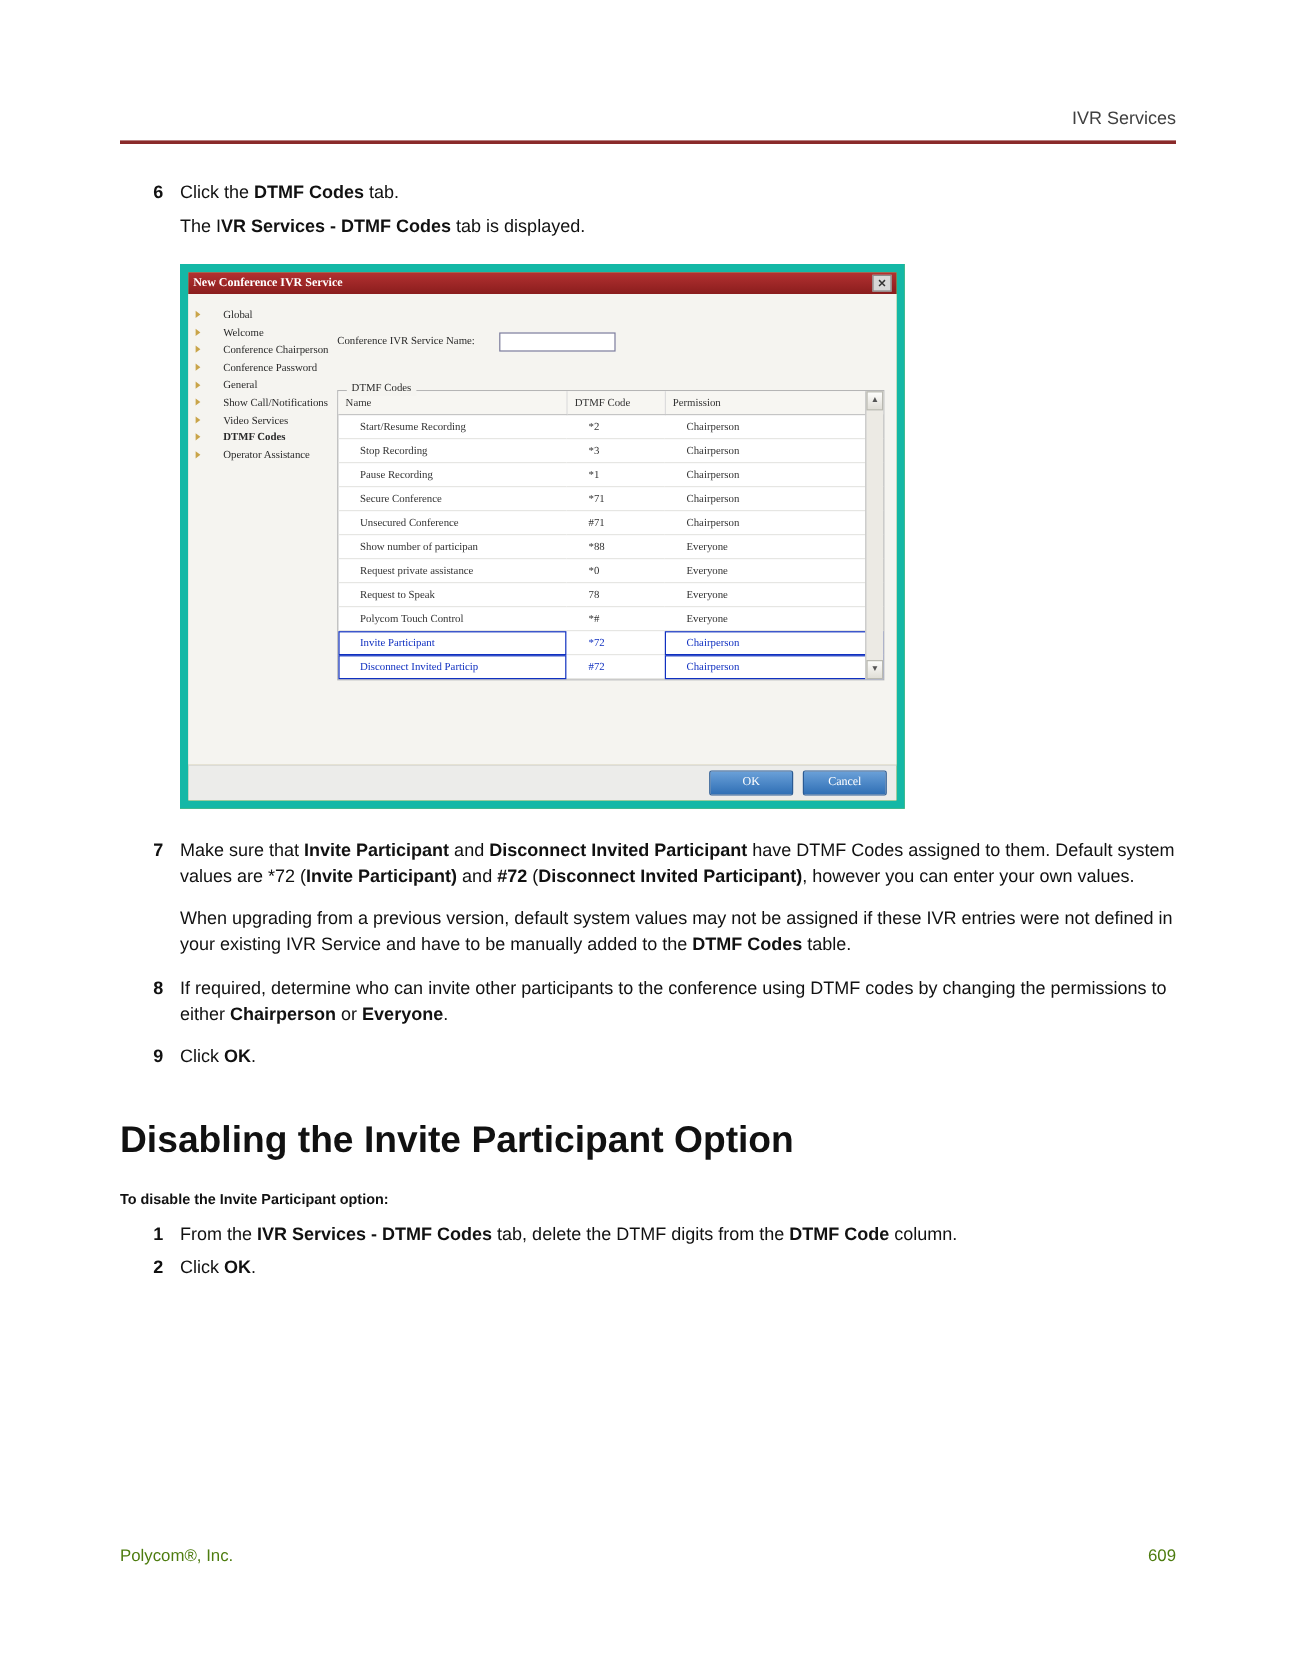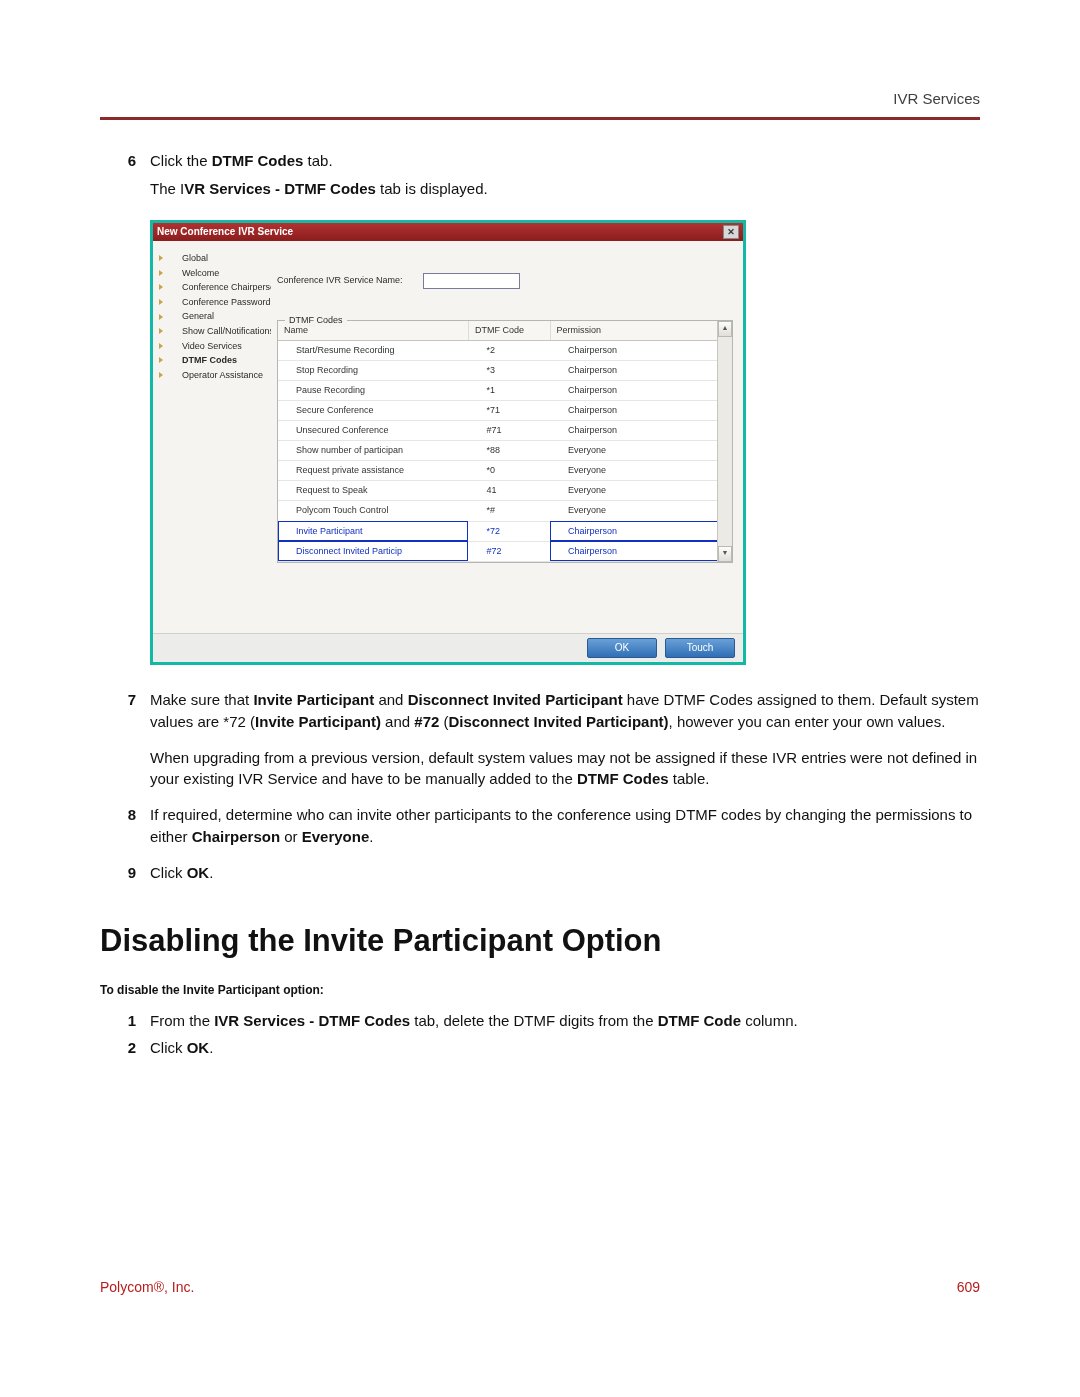--- a/index.html
+++ b/index.html
@@ -50,36 +50,37 @@
   }
   .h4 {
     font-size: 12px;
     font-weight: bold;
     margin: 16px 0 10px 0;
   }
   .footer {
     display: flex;
     justify-content: space-between;
     font-size: 14px;
-    color: #b91c1c;
+    color: #4d7c0f;
     margin-top: 220px;
   }
 
   
   .screenshot-wrap {
     margin: 14px 0 24px 50px;
     display: inline-block;
   }
   .dialog {
     width: 590px;
-    border: 3px solid #14b8a6;
+    border: 7px solid #14b8a6;
     background: #eab308;
     box-shadow: 0 0 0 1px #bfbfbf inset;
     font-size: 9.5px;
     color: #2a2a2a;
+    font-family: Liberation Serif, serif;
   }
   .titlebar {
     background: linear-gradient(#b33131, #8a1d1d);
     color: #fff;
     font-size: 10px;
     font-weight: bold;
     padding: 2px 4px;
     display: flex;
     justify-content: space-between;
     align-items: center;
@@ -341,21 +342,21 @@
                       <td>*88</td>
                       <td>Everyone</td>
                     </tr>
                   <tr>
                       <td>Request private assistance</td>
                       <td>*0</td>
                       <td>Everyone</td>
                     </tr>
                   <tr>
                       <td>Request to Speak</td>
-                      <td>41</td>
+                      <td>78</td>
                       <td>Everyone</td>
                     </tr>
                   <tr>
                       <td>Polycom Touch Control</td>
                       <td>*#</td>
                       <td>Everyone</td>
                     </tr>
                   <tr class="hl">
                       <td class="hl-name">Invite Participant</td>
                       <td>*72</td>
@@ -371,21 +372,21 @@
               <div class="scroll">
                 <div class="btn">▲</div>
                 <div class="btn">▼</div>
               </div>
             </div>
             <div class="panel-spacer"></div>
           </div>
         </div>
         <div class="button-bar">
           <div class="btn-std">OK</div>
-          <div class="btn-std">Touch</div>
+          <div class="btn-std">Cancel</div>
         </div>
       </div>
     </div>
 
     
     <div class="step">
       <div class="num">7</div>
       <div class="txt">
         <span>Make sure that </span><b>Invite Participant</b><span> and </span><b>Disconnect Invited Participant</b><span> have DTMF Codes assigned to them. Default system values are *72 (</span><b>Invite Participant)</b><span> and </span><b>#72</b><span> (</span><b>Disconnect Invited Participant)</b><span>, however you can enter your own values.</span>
         <div class="para-gap">

